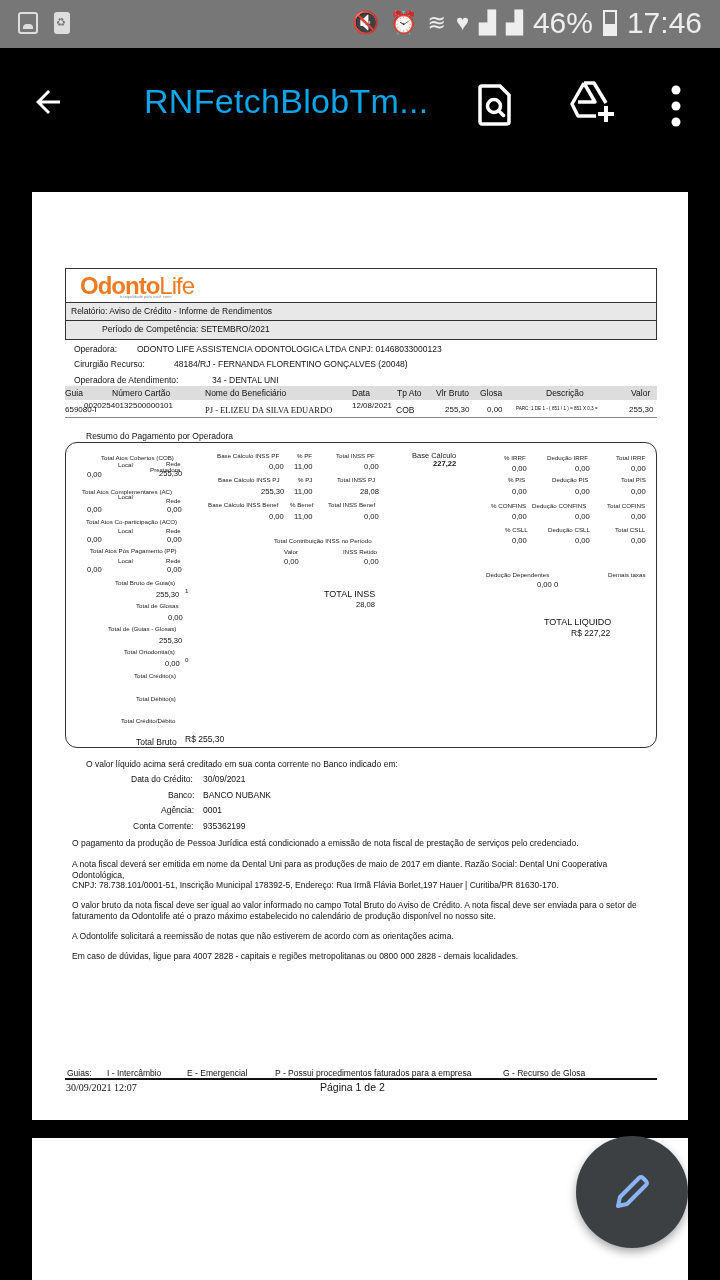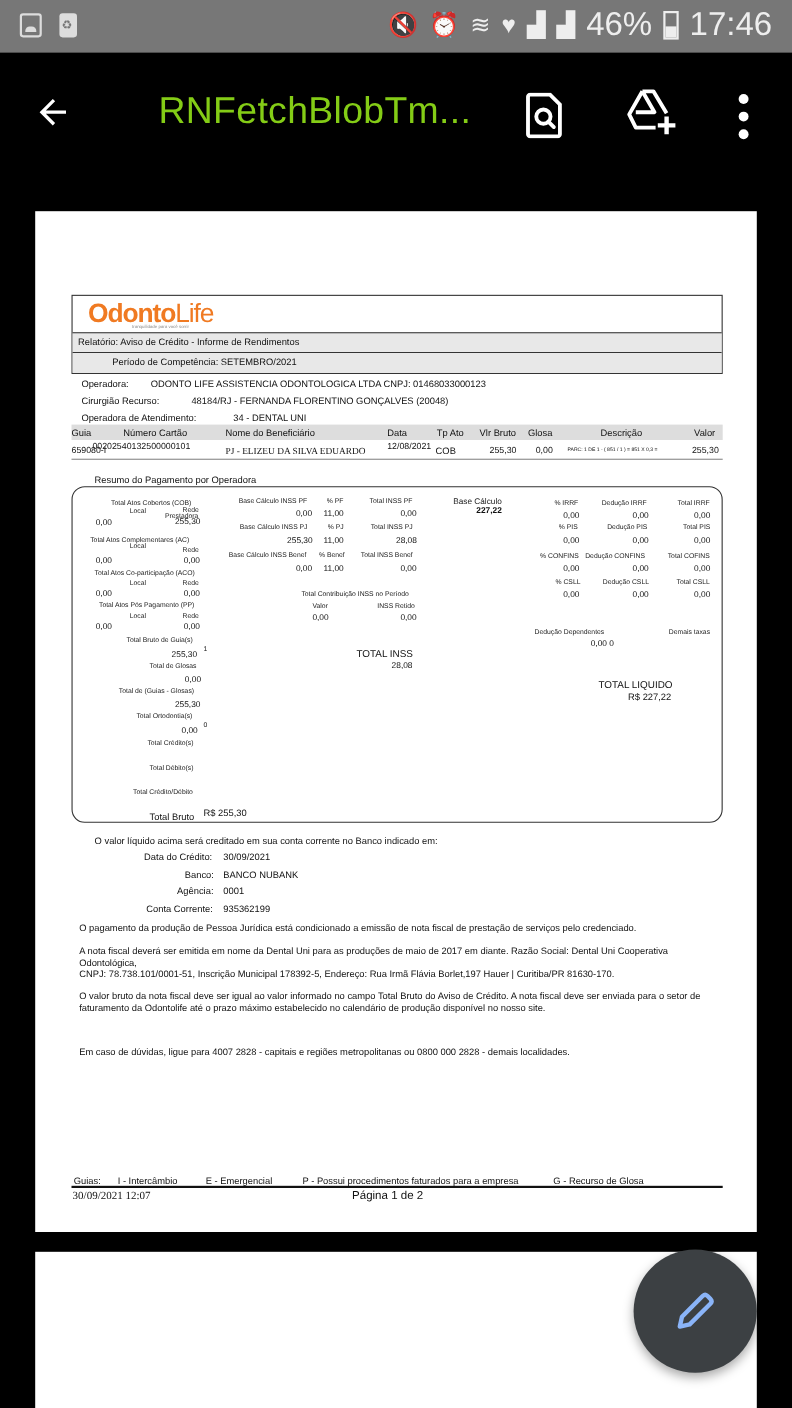--- a/index.html
+++ b/index.html
@@ -14,21 +14,21 @@
   .sb-box.bat { width: 16px; background: #ddd; border: none; }
   .sb-box.bat::before { content: "♻"; position: absolute; color: #777; font-size: 11px; left: 2px; top: 4px; }
   .statusbar .right { position: absolute; right: 18px; top: 6px; display: flex; align-items: center; gap: 10px; font-size: 30px; color: #eee; }
   .sb-ico { font-size: 22px; color: #eee; }
   .battery { width: 14px; height: 26px; border: 2px solid #eee; position: relative; }
   .battery .fill { position: absolute; left: 0; right: 0; bottom: 0; background: #eee; }
 
   
   .appbar { position: absolute; left: 0; top: 48px; width: 720px; height: 112px; background: #000; color: #fff; }
   .appbar .back { position: absolute; left: 30px; top: 36px; font-size: 40px; line-height: 40px; color: #fff; }
-  .appbar .title { position: absolute; left: 144px; top: 34px; font-size: 34px; color: #84cc16; letter-spacing: 0.3px; }
+  .appbar .title { position: absolute; left: 144px; top: 34px; font-size: 34px; color: #0ea5e9; letter-spacing: 0.3px; }
   .appbar .act { position: absolute; top: 36px; color: #fff; }
   .act-search { left: 478px; width: 34px; height: 42px; }
   .act-drive { left: 568px; width: 50px; height: 46px; top: 32px !important; }
   .act-more { left: 664px; width: 24px; height: 44px; }
 
   
   .page { position: absolute; left: 32px; top: 192px; width: 656px; height: 928px; background: #fff; }
   .page2 { position: absolute; left: 32px; top: 1138px; width: 656px; height: 142px; background: #fff; }
 
   .doc { position: absolute; left: 0; top: 0; width: 656px; height: 928px; color: #111; font-size: 8.5px; }
@@ -284,20 +284,21 @@
     <div class="credit" style="left:171px;top:598px;">BANCO NUBANK</div>
     <div class="credit" style="left:129px;top:613px;">Agência:</div>
     <div class="credit" style="left:171px;top:613px;">0001</div>
     <div class="credit" style="left:101px;top:629px;">Conta Corrente:</div>
     <div class="credit" style="left:171px;top:629px;">935362199</div>
 
     <div class="para" style="top:646px;">O pagamento da produção de Pessoa Jurídica está condicionado a emissão de nota fiscal de prestação de serviços pelo credenciado.</div>
     <div class="para" style="top:667px;">A nota fiscal deverá ser emitida em nome da Dental Uni para as produções de maio de 2017 em diante. Razão Social: Dental Uni  Cooperativa Odontológica,</div>
     <div class="para" style="top:688px;">CNPJ: 78.738.101/0001-51, Inscrição Municipal 178392-5, Endereço: Rua Irmã Flávia Borlet,197  Hauer | Curitiba/PR  81630-170.</div>
     <div class="para" style="top:708px;">O valor bruto da nota fiscal deve ser igual ao valor informado no campo Total Bruto do Aviso de Crédito. A nota fiscal deve ser enviada para o setor de faturamento da Odontolife até o prazo máximo estabelecido no calendário de produção disponível no nosso site.</div>
+    <div class="para" style="top:739px;">A Odontolife solicitará a reemissão de notas que não estiverem de acordo com as orientações acima.</div>
     <div class="para" style="top:759px;">Em caso de dúvidas, ligue para 4007 2828 - capitais e regiões metropolitanas ou 0800 000 2828 - demais localidades.</div>
 
     <div class="legend">
       <span style="left:2px;">Guias:</span>
       <span style="left:42px;">I - Intercâmbio</span>
       <span style="left:122px;">E - Emergencial</span>
       <span style="left:210px;">P - Possui procedimentos faturados para a empresa</span>
       <span style="left:438px;">G - Recurso de Glosa</span>
     </div>
     <div class="footer-date">30/09/2021 12:07</div>

